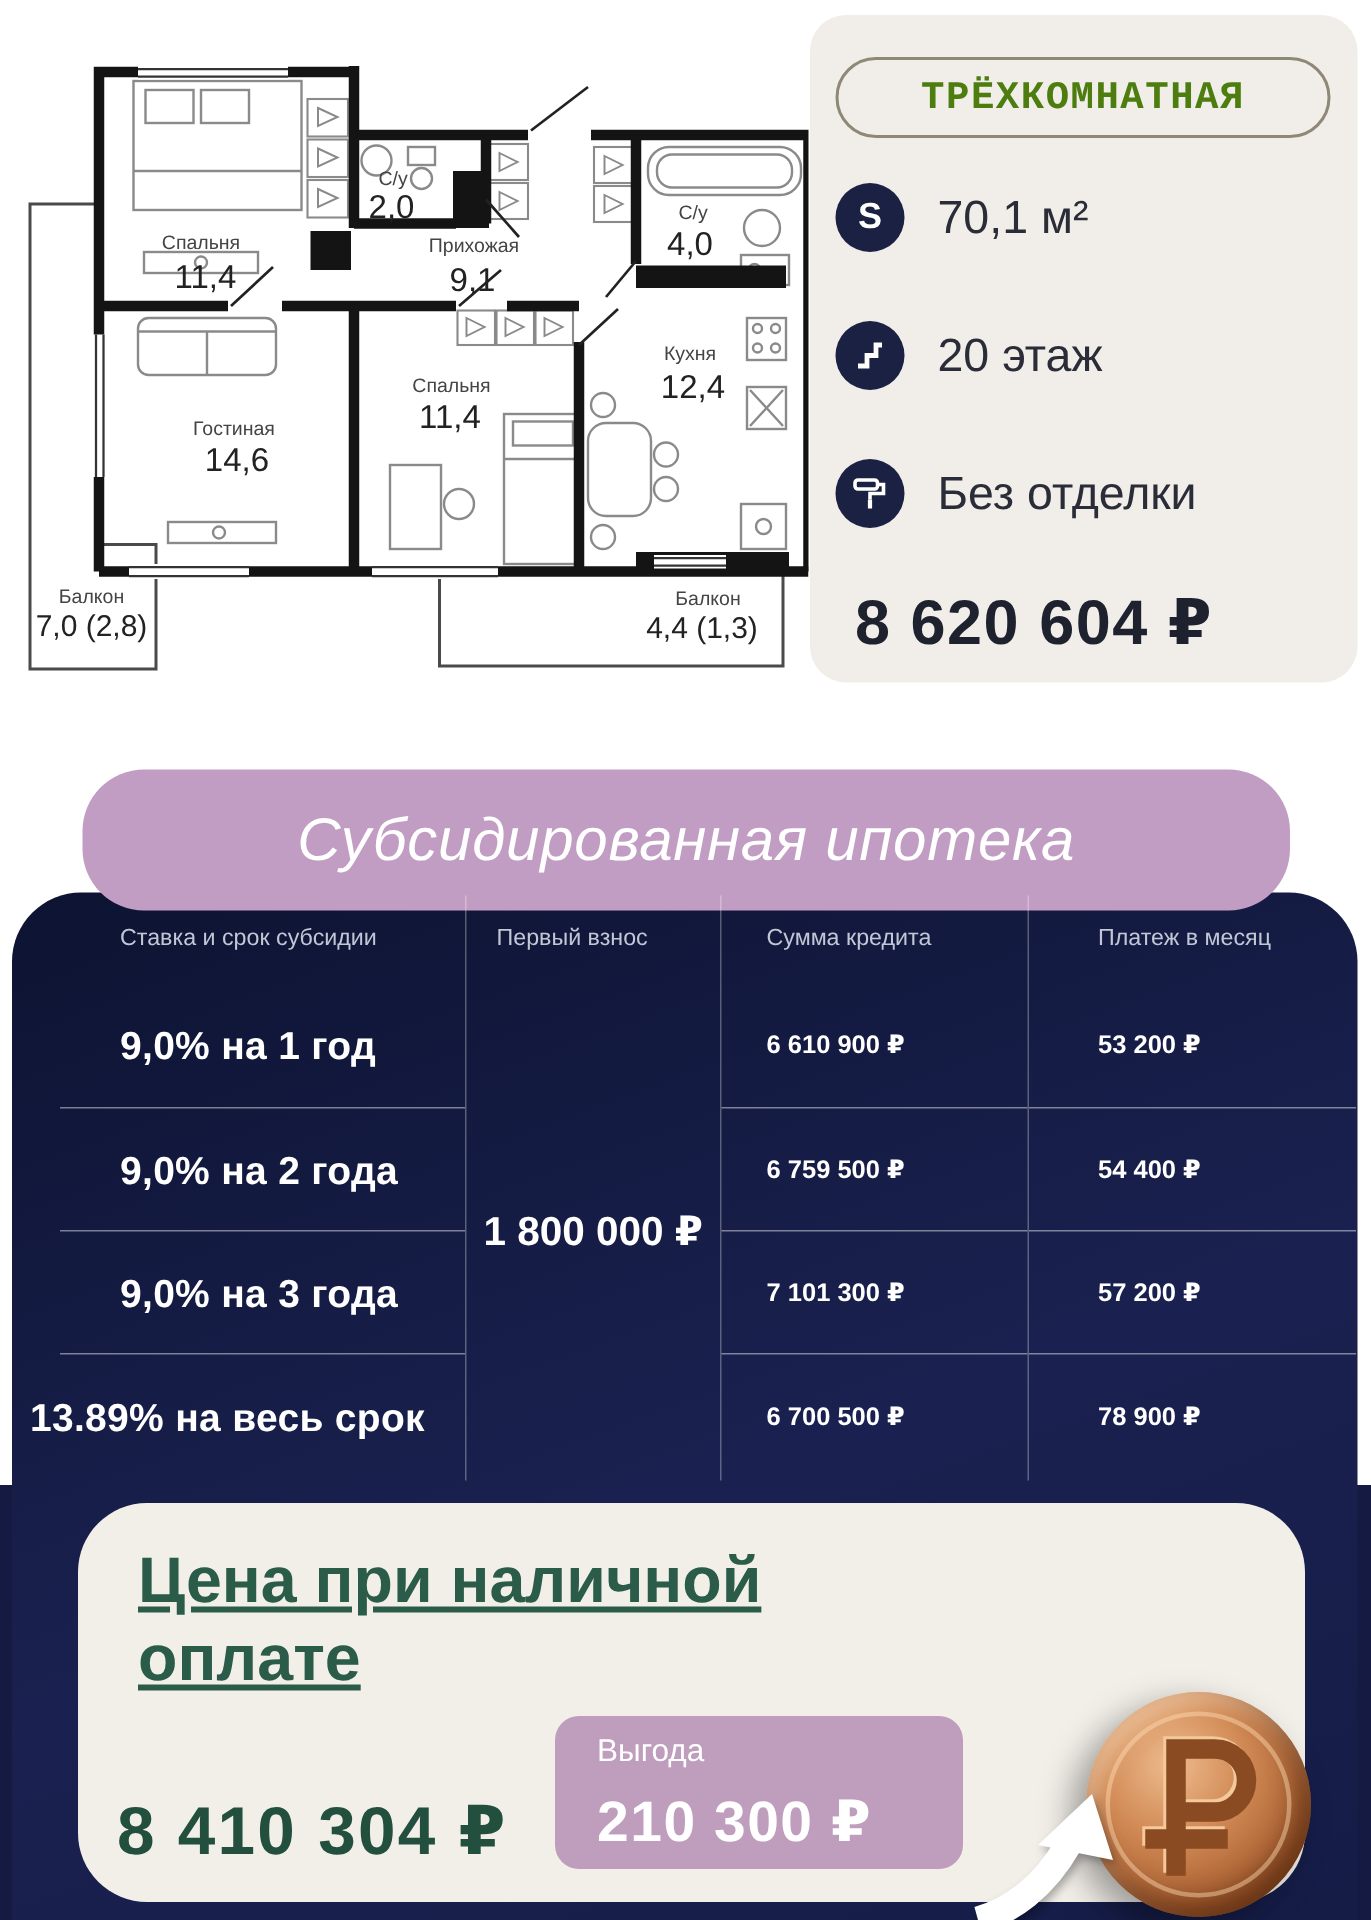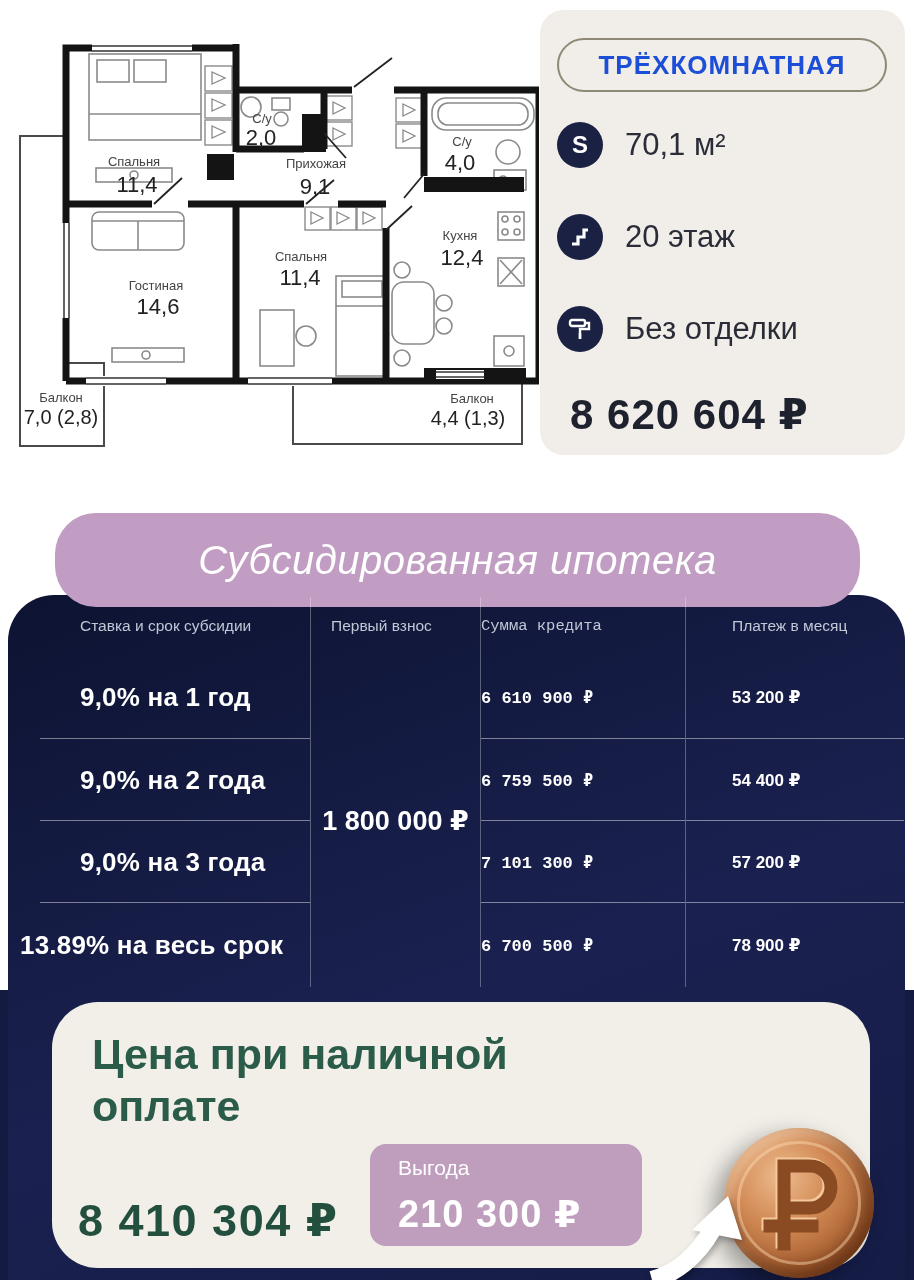--- a/index.html
+++ b/index.html
@@ -9,21 +9,21 @@
     font-family:"Liberation Sans","DejaVu Sans",sans-serif;
   }
   
   .floorplan{position:absolute;left:4px;top:18px;width:535px;height:432px;}
   .floorplan svg{display:block;}
   
   .info-card{position:absolute;left:540px;top:10px;width:365px;height:445px;
     background:#f1ede8;border-radius:24px;}
   .type-badge{position:absolute;left:17px;top:28px;width:326px;height:50px;
     border:2.5px solid #8f8876;border-radius:28px;display:flex;align-items:center;justify-content:center;
-    font-size:26px;font-weight:700;letter-spacing:1px;color:#1d4ed8;}
+    font-size:26px;font-weight:700;letter-spacing:1px;color:#4d7c0f;font-family:Liberation Mono, monospace;}
   .feature{position:absolute;left:17px;display:flex;align-items:center;gap:22px;}
   .feature .ic{width:46px;height:46px;border-radius:50%;background:#1b2142;color:#fff;
     display:flex;align-items:center;justify-content:center;flex:0 0 46px;}
   .feature .ic.s-letter{font-size:24px;font-weight:700;}
   .feature .lbl{font-size:31px;color:#2a2d38;}
   .f1{top:112px}.f2{top:204px}.f3{top:296px}
   .info-price{position:absolute;left:30px;top:380px;font-size:42px;font-weight:800;
     color:#1e222e;letter-spacing:1px;}
   
   .dark-section{position:absolute;left:8px;right:9px;top:595px;bottom:0;
@@ -36,35 +36,35 @@
     color:#fff;font-size:40px;font-weight:400;letter-spacing:.5px;font-style:italic;}
   .mtable{position:absolute;left:10px;top:597px;width:894px;z-index:4;
     display:grid;grid-template-columns:300px 170px 205px 1fr;
     grid-template-rows:58px 84px 82px 82px 84px;color:#fff;}
   .mtable .cell{position:relative;display:flex;align-items:center;}
   .mtable .th{font-size:15.5px;color:#c2c7d6;font-weight:400;}
   .mtable .vline{border-left:1px solid rgba(255,255,255,.30);}
   .mtable .rate{font-size:26px;font-weight:700;padding-left:70px;letter-spacing:.2px;}
   .mtable .rate.last{padding-left:10px;}
   .mtable .val{font-size:17px;font-weight:700;}
-  .mtable .c3{font-family:Liberation Mono, monospace;}
+  .mtable .c3{padding-left:30px;}
   .mtable .c4{padding-left:46px;text-align:right;}
   .mtable .hp1{padding-left:70px;}
   .mtable .hp2{padding-left:20px;}
   .mtable .dp{grid-column:2;grid-row:2 / span 4;justify-content:center;
     font-size:27px;font-weight:700;}
   .mtable .hr1::after{content:"";position:absolute;left:30px;right:0;bottom:0;height:1px;
     background:rgba(255,255,255,.45);}
   .mtable .hr2::after{content:"";position:absolute;left:0;right:0;bottom:0;height:1px;
     background:rgba(255,255,255,.45);}
   
   .cash-card{position:absolute;left:52px;top:1002px;width:818px;height:266px;
     background:#f2efe9;border-radius:46px;z-index:4;}
   .cash-title{position:absolute;left:40px;top:26px;max-width:500px;
-    font-size:43px;font-weight:600;line-height:1.22;color:#2a5c49;}
+    font-size:43px;font-weight:600;line-height:1.22;color:#2a5c49;text-decoration:underline;}
   .cash-price{position:absolute;left:26px;top:192px;font-size:45px;font-weight:800;
     color:#234f3e;letter-spacing:1.5px;}
   .benefit-box{position:absolute;left:318px;top:142px;width:272px;height:102px;
     background:#bf9dbd;border-radius:16px;color:#fff;}
   .benefit-label{position:absolute;left:28px;top:12px;font-size:21px;font-weight:400;}
   .benefit-value{position:absolute;left:28px;top:48px;font-size:38px;font-weight:700;letter-spacing:1px;}
   
   .coin{position:absolute;left:724px;top:1128px;width:150px;height:150px;border-radius:50%;z-index:5;
     background:radial-gradient(circle at 38% 32%,#eebb8e 0%,#d18a55 35%,#a65c2e 72%,#7c4320 100%);
     box-shadow:inset -8px -10px 18px rgba(60,25,5,.55),inset 6px 8px 12px rgba(255,230,200,.5),-10px 8px 22px rgba(0,0,0,.35);}

